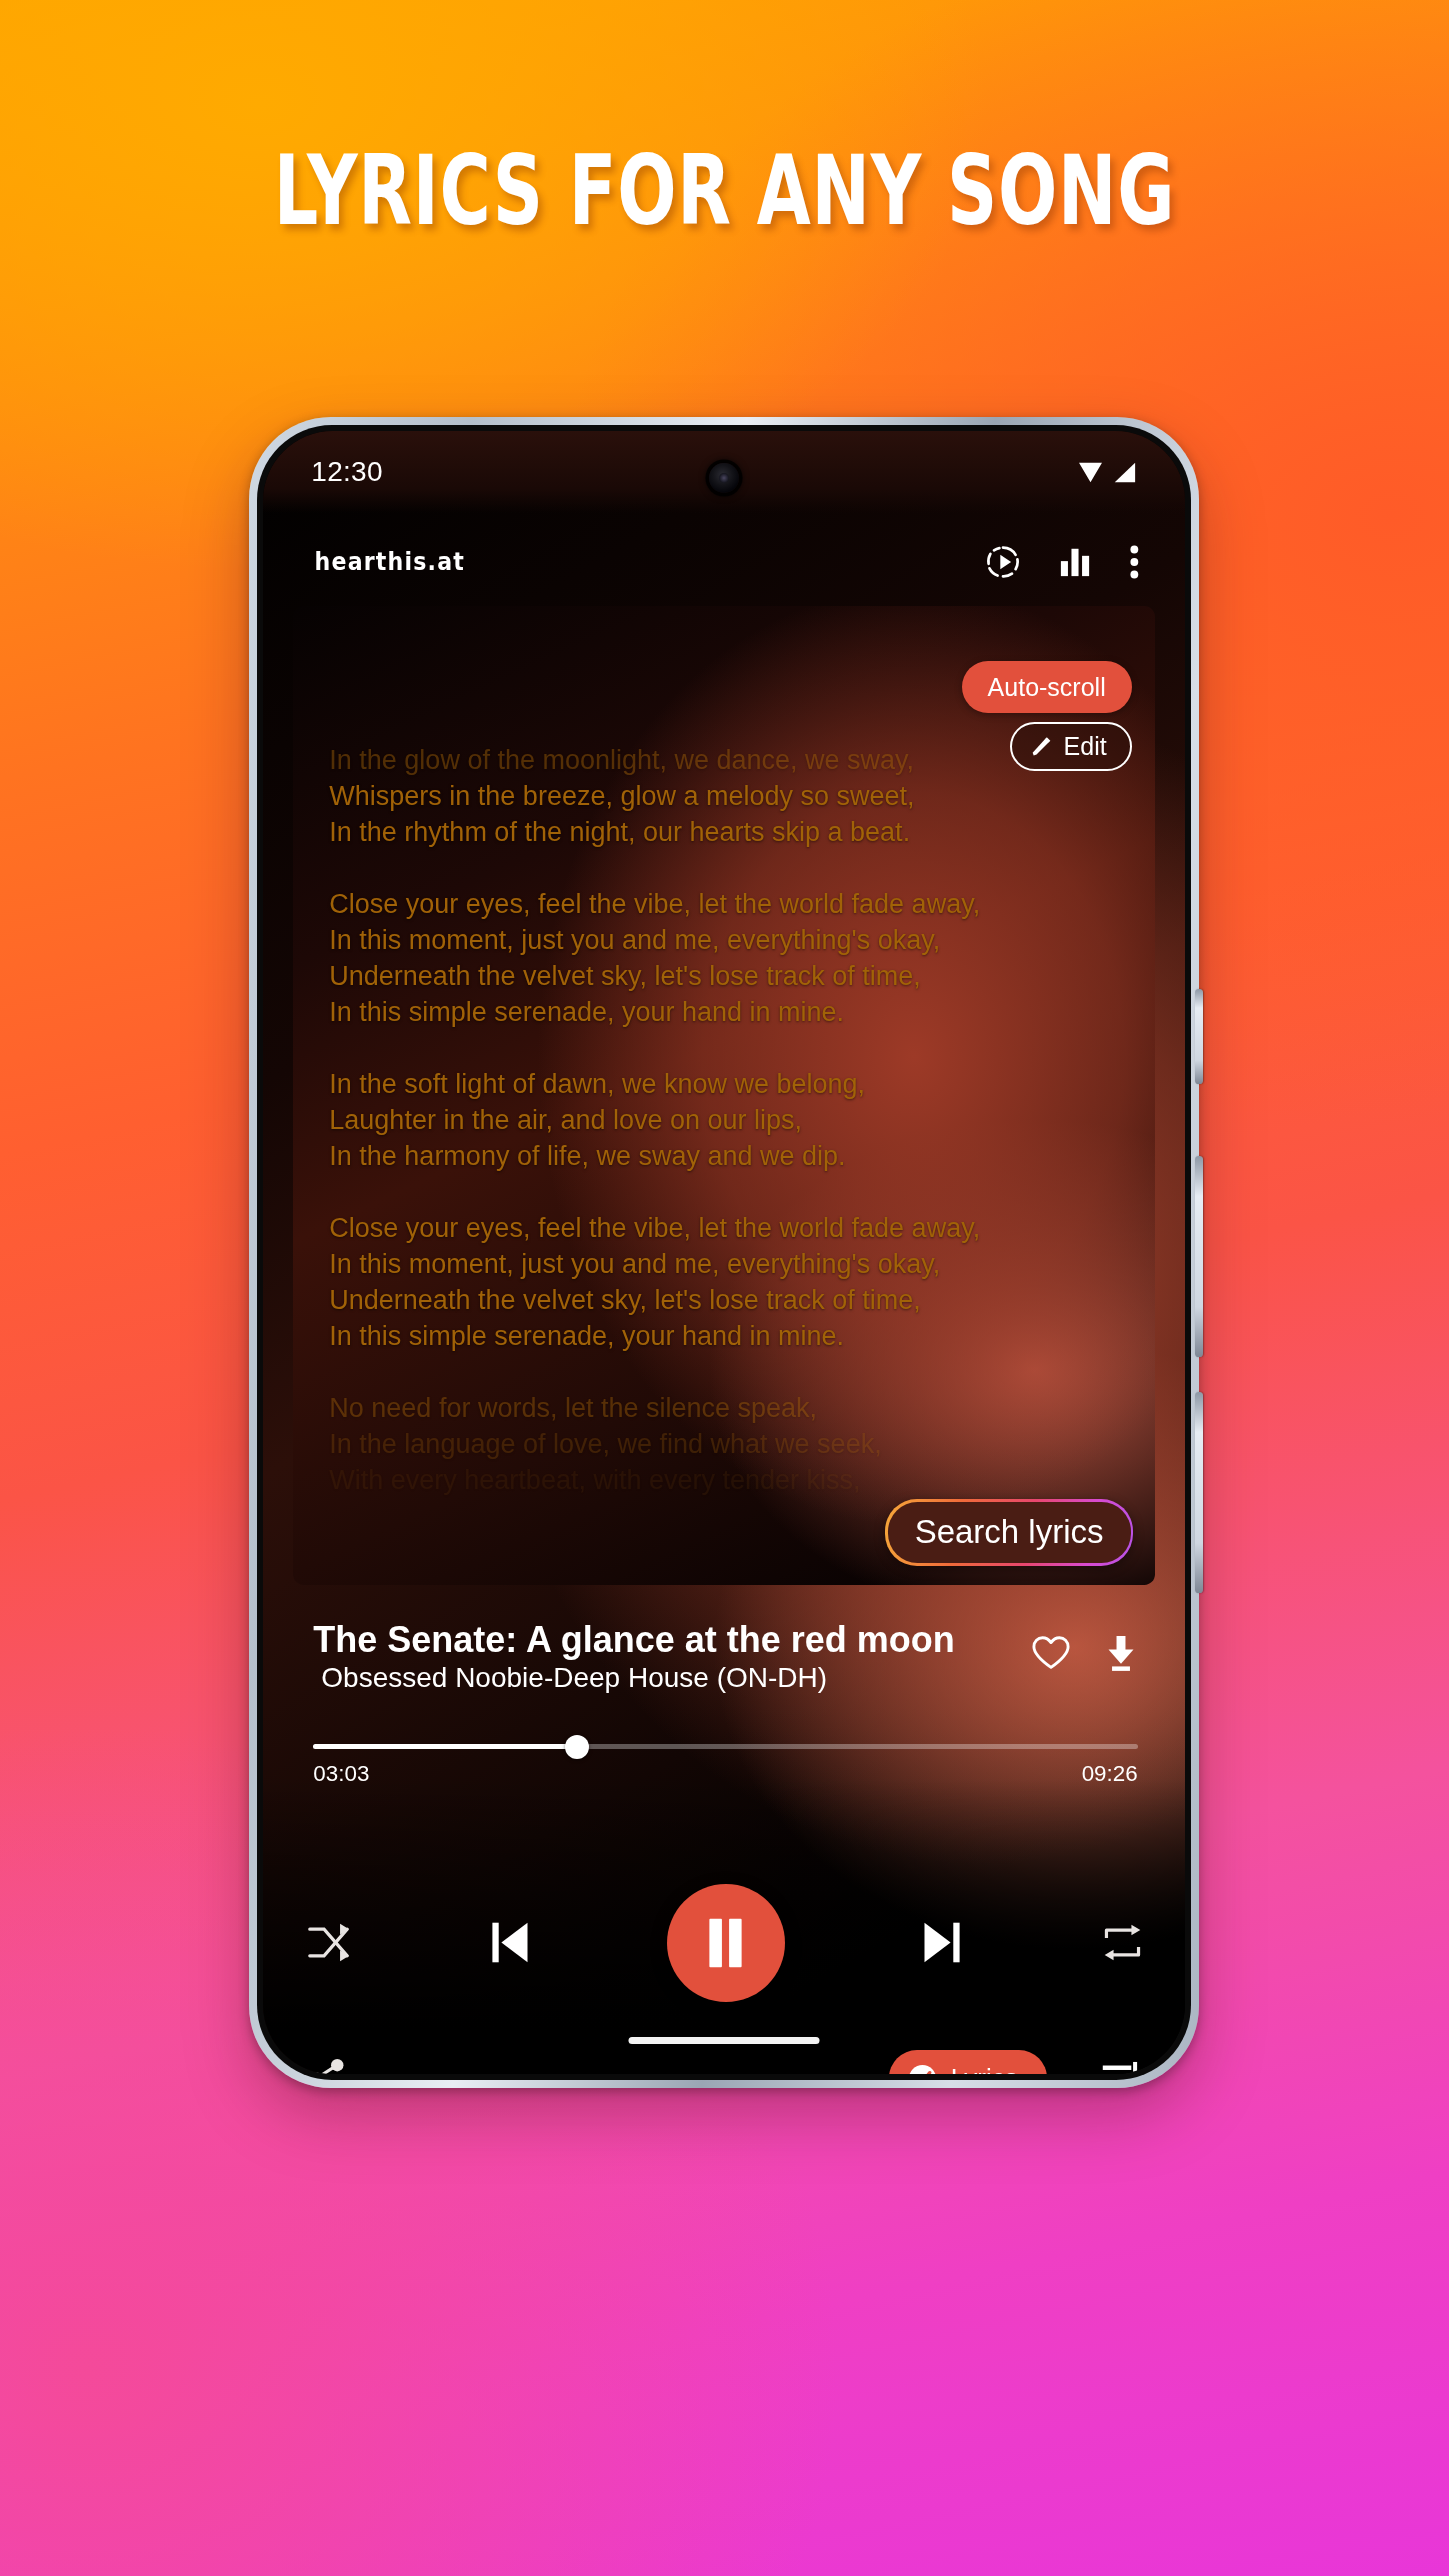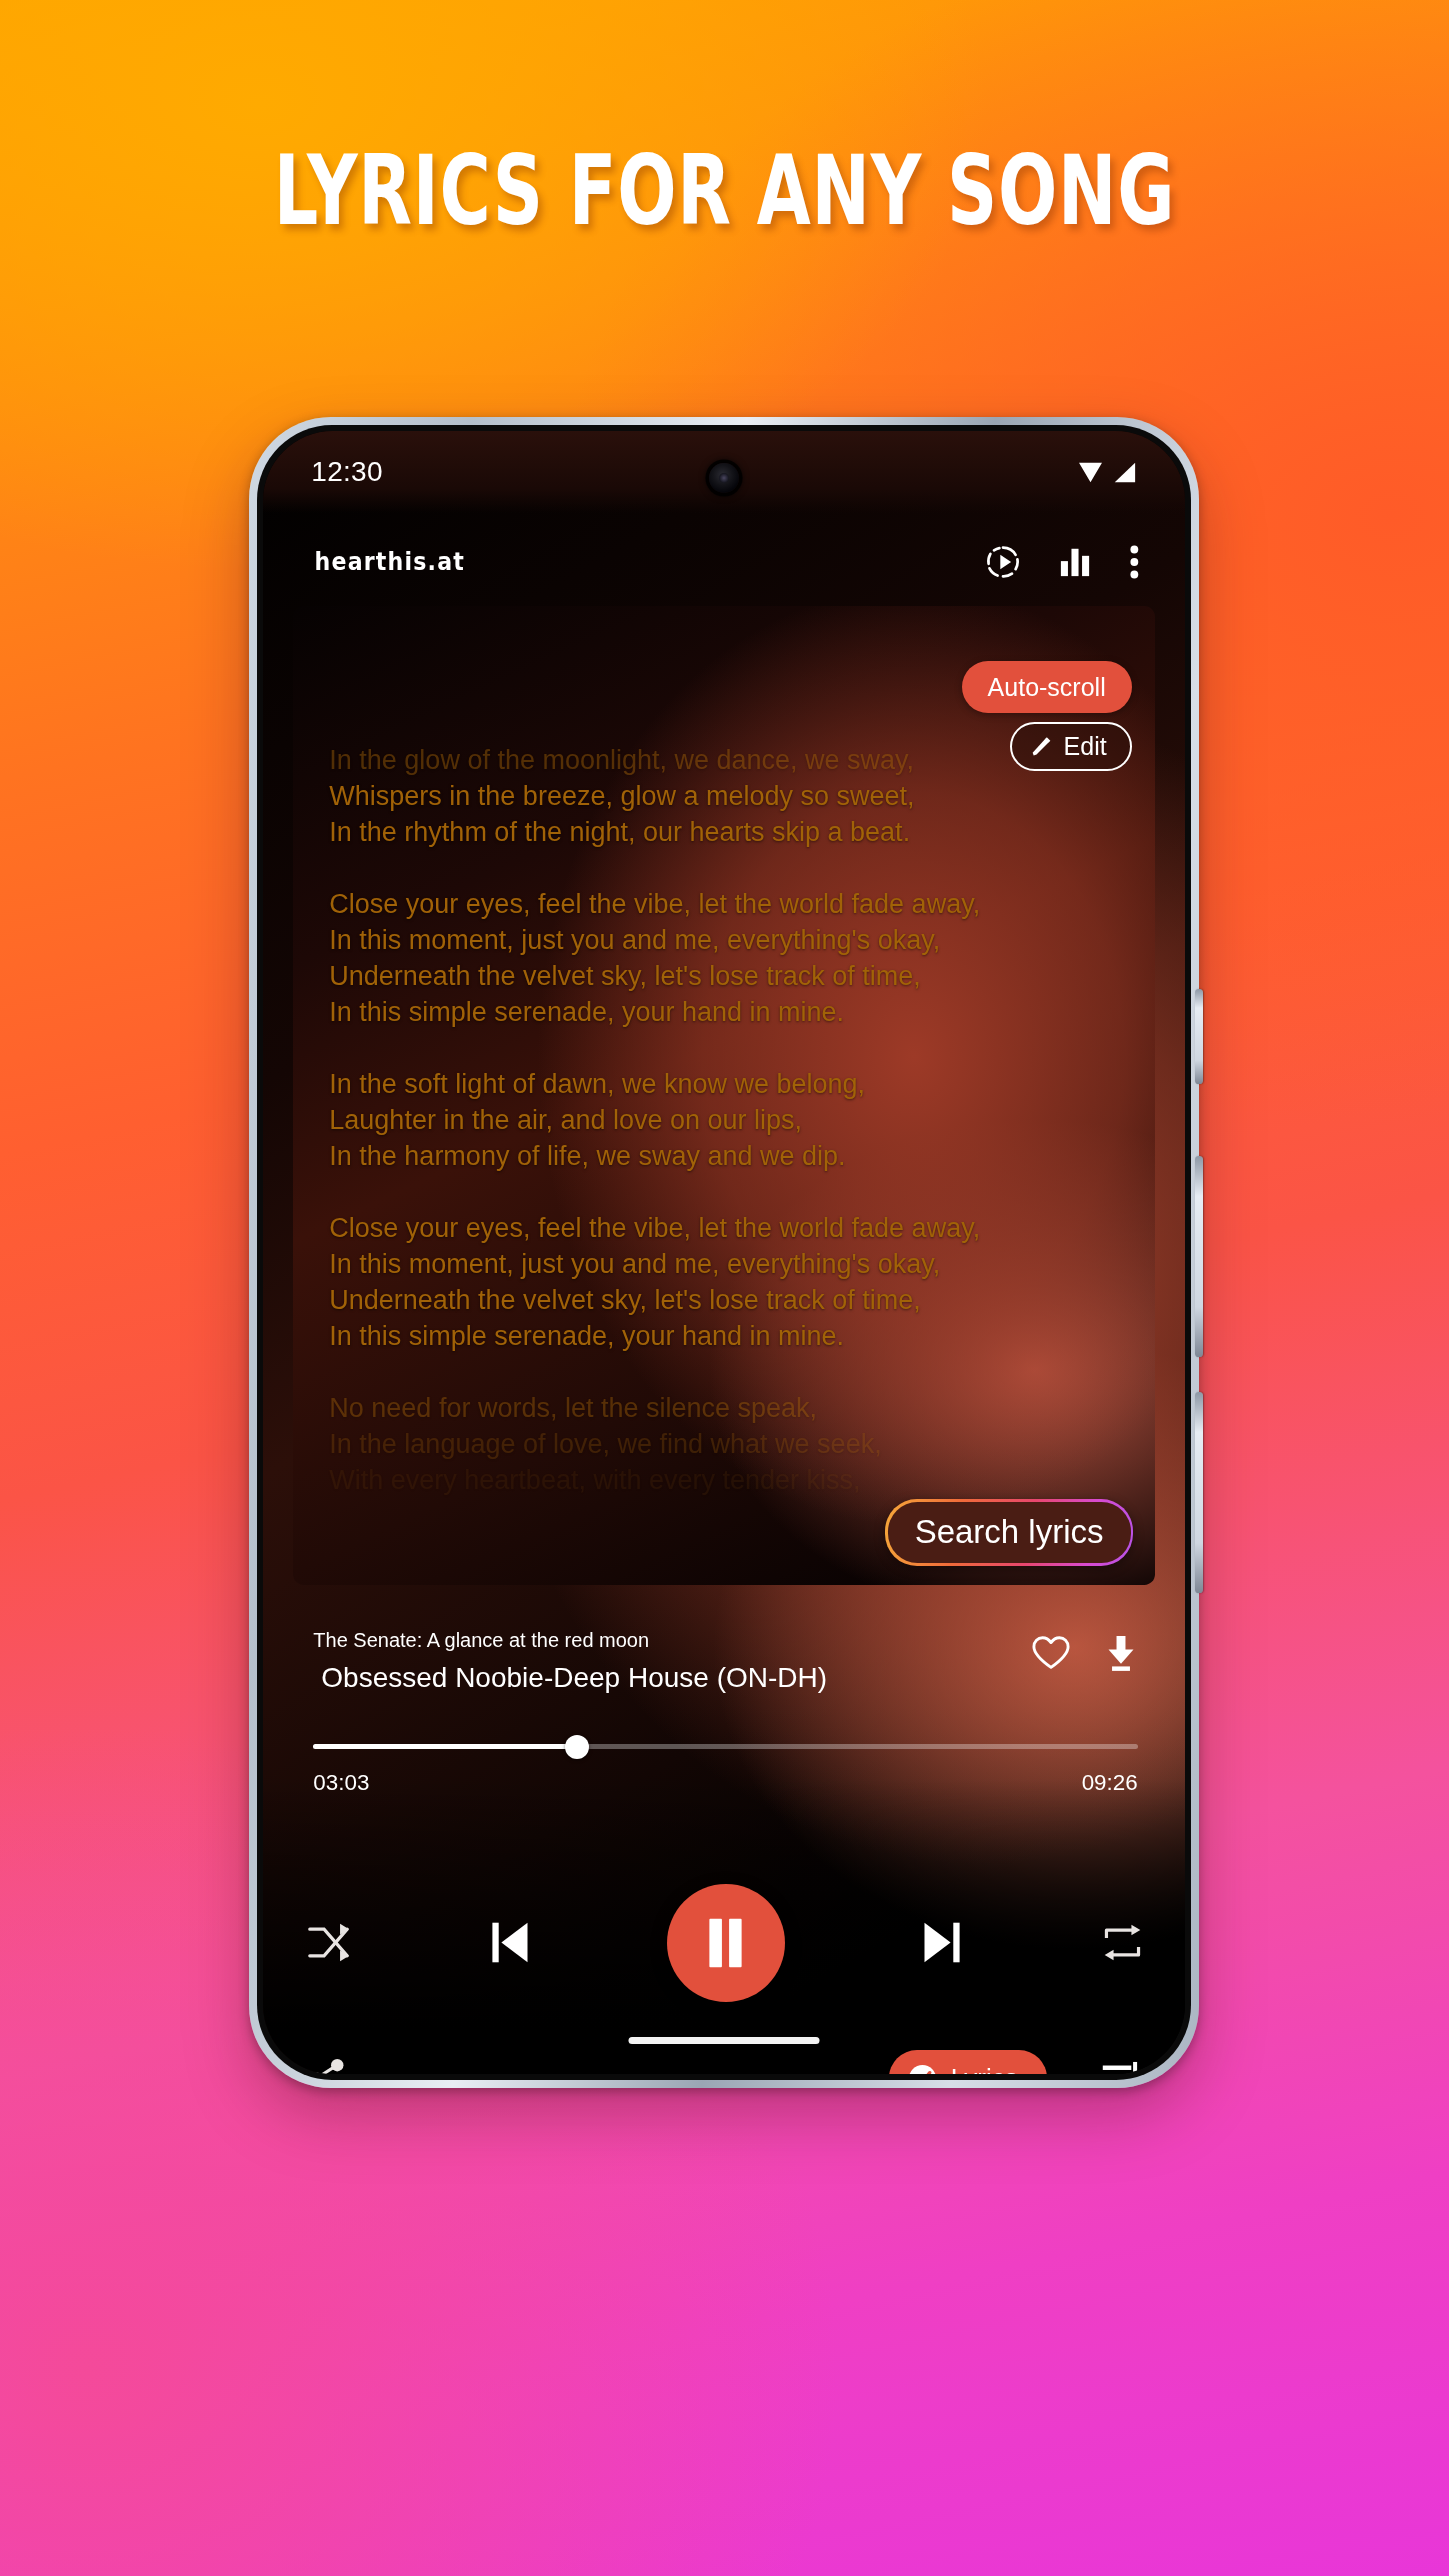--- a/index.html
+++ b/index.html
@@ -183,34 +183,34 @@
     white-space:nowrap;
   }
 
   
   .track-info {
     position:absolute; top:1190px; left:50px; right:47px;
     display:flex; align-items:flex-start; justify-content:space-between;
     z-index:5;
   }
   .track-text { color:#fff; }
-  .track-title { font-size:20px; line-height:38px; white-space:nowrap; }
+  .track-title { font-size:36px; line-height:38px; white-space:nowrap;font-weight:bold; }
   .track-artist { font-size:28px; line-height:38px; padding-left:8px; white-space:nowrap; }
   .track-actions { display:flex; align-items:center; gap:34px; padding-top:12.5px; }
 
   
   .seek-wrap { position:absolute; top:1313px; left:50px; right:47px; z-index:5; }
   .seek-track { position:relative; height:4.5px; border-radius:2.7px; background:rgba(255,255,255,0.32); }
   .seek-fill { position:absolute; left:0; top:0; height:4.5px; border-radius:2.7px; background:#ffffff; }
   .seek-thumb {
     position:absolute; top:50%; width:24px; height:24px; border-radius:50%;
     background:#fff; transform:translate(-50%,-50%);
     box-shadow:0 0.9px 3.6px rgba(0,0,0,0.5);
   }
-  .times { display:flex; justify-content:space-between; margin-top:21px; color:#fff; font-size:22.4px; }
+  .times { display:flex; justify-content:space-between; margin-top:12px; color:#fff; font-size:22.4px; }
 
   
   .transport {
     position:absolute; top:1422px; left:43px; right:41px; height:179px;
     display:flex; align-items:center; justify-content:space-between;
     z-index:5;
   }
   .play-btn {
     width:118px; height:118px; border-radius:50%;
     background:#e2503c;

